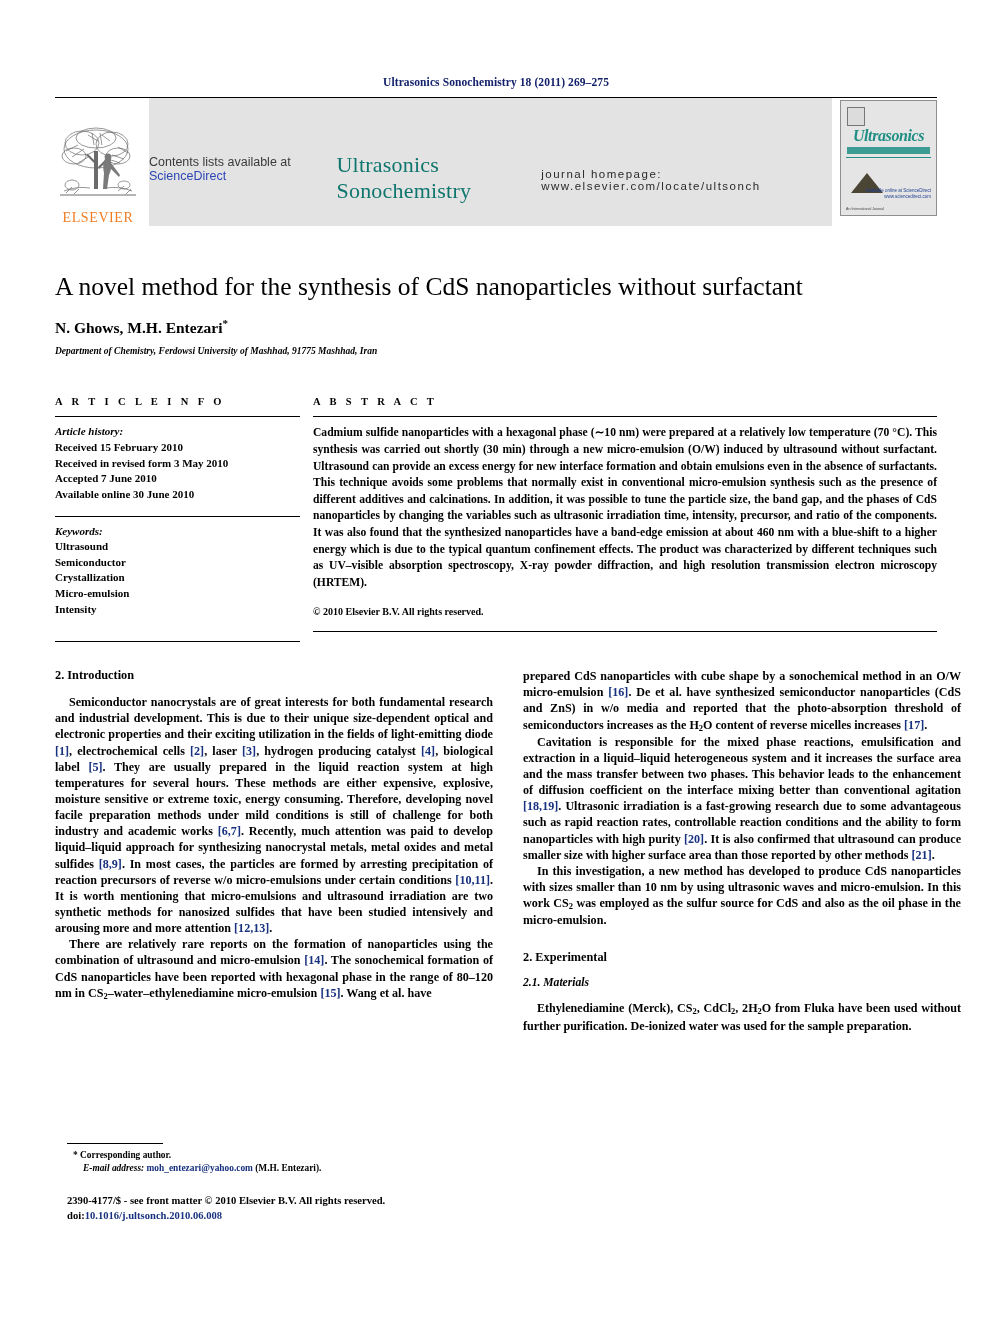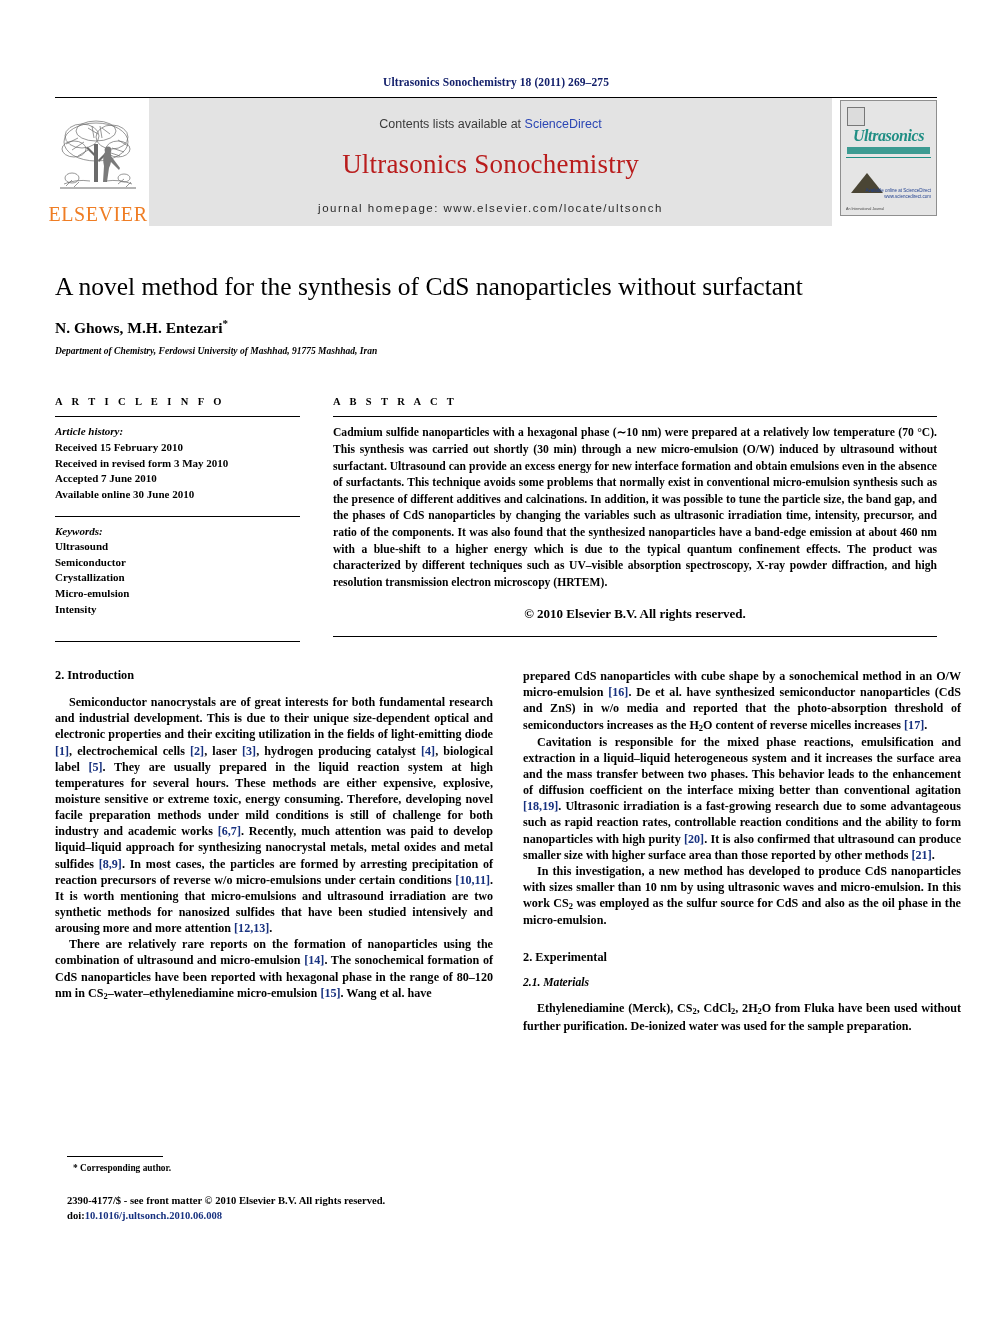--- a/index.html
+++ b/index.html
@@ -50,47 +50,47 @@
     flex: 0 0 86px;
     display: flex;
     flex-direction: column;
     align-items: center;
     justify-content: flex-end;
     padding-top: 6px;
   }
   .tree-svg { display:block; }
   .elsevier-word {
     font-family: "Liberation Serif", serif;
-    font-size: 20px;
+    font-size: 14px;
     letter-spacing: 0.6px;
     color: #ef7d24;
     margin-top: 1px;
     font-weight: 400;
   }
   .journal-band {
     flex: 1 1 auto;
     background: #e3e3e3;
     margin-left: 8px;
     margin-right: 8px;
     display: flex;
-    flex-direction: column;
+    flex-direction: row;
     align-items: center;
     justify-content: flex-start;
-    padding-top: 19px;
+    padding-top: 13px;
   }
   .contents-line {
     font-family: "Liberation Sans", sans-serif;
     font-size: 12.5px;
     color: #3a3a3a;
   }
   .contents-line .sd-link { color: #2b46b4; }
   .journal-name {
     font-family: "Liberation Serif", serif;
-    font-size: 27px;
-    color: #b91c1c;
+    font-size: 22px;
+    color: #0f766e;
     margin-top: 18px;
     letter-spacing: 0.2px;
   }
   .homepage-line {
     font-family: "Liberation Sans", sans-serif;
     font-size: 11.5px;
     color: #2a2a2a;
     letter-spacing: 1.5px;
     margin-top: 22px;
   }
@@ -170,21 +170,21 @@
     font-style: italic;
     font-weight: bold;
     font-size: 9.5px;
     margin-top: 9px;
   }
 
   
   .ia-wrap {
     margin: 40px 55px 0 55px;
     display: flex;
-    gap: 33px;
+    gap: 13px;
   }
   .col-info { width: 245px; flex: 0 0 245px; }
   .col-abs  { flex: 1 1 auto; }
   .sec-head {
     font-family: "Liberation Serif", serif;
     font-weight: bold;
     font-size: 10.5px;
     letter-spacing: 3.4px;
   }
   .hr-thin { border-top: 1px solid #000; margin-top: 9px; }
@@ -201,23 +201,23 @@
   .abs-body {
     font-family: "Liberation Serif", serif;
     font-size: 11.6px;
     font-weight: bold;
     line-height: 1.43;
     text-align: justify;
     margin-top: 8px;
   }
   .copyright {
     font-family: "Liberation Serif", serif;
-    font-size: 13px;
-    font-weight: bold;
-    text-align: center;
+    font-size: 10px;
+    font-weight: bold;
+    text-align: left;
     margin-top: 15px;
   }
   .abs-bottom-rule { border-top: 1px solid #000; margin-top: 14px; }
   .info-bottom-rule { border-top: 1px solid #000; margin-top: 24px; }
 
   
   .body-cols {
     margin: 26px 55px 0 55px;
     display: flex;
     gap: 30px;
@@ -395,20 +395,25 @@
       <p class="body-p">
         There are relatively rare reports on the formation of nanoparticles using the combination of ultrasound and micro-emulsion <span class="ref">[14]</span>. The sonochemical formation of CdS nanoparticles have been reported with hexagonal phase in the range of 80–120 nm in CS<sub>2</sub>–water–ethylenediamine micro-emulsion <span class="ref">[15]</span>. Wang et al. have
       </p>
 
       <div class="foot-wrap">
         <div class="foot-rule"></div>
         <div class="foot-line">
           <span>*</span>
           <span>Corresponding author.</span>
         </div>
+        <div class="foot-line" style="text-indent:0;">
+          <span class="it">E-mail address:</span>
+          <span class="mail">moh_entezari@yahoo.com</span>
+          <span>(M.H. Entezari).</span>
+        </div>
         <div class="issn-block">
           <div>2390-4177/$ - see front matter © 2010 Elsevier B.V. All rights reserved.</div>
           <div><span>doi:</span><span class="doi-link">10.1016/j.ultsonch.2010.06.008</span></div>
         </div>
       </div>
     </div>
 
     <div class="bcol">
       <p class="body-p cont">
         prepared CdS nanoparticles with cube shape by a sonochemical method in an O/W micro-emulsion <span class="ref">[16]</span>. De et al. have synthesized semiconductor nanoparticles (CdS and ZnS) in w/o media and reported that the photo-absorption threshold of semiconductors increases as the H<sub>2</sub>O content of reverse micelles increases <span class="ref">[17]</span>.

